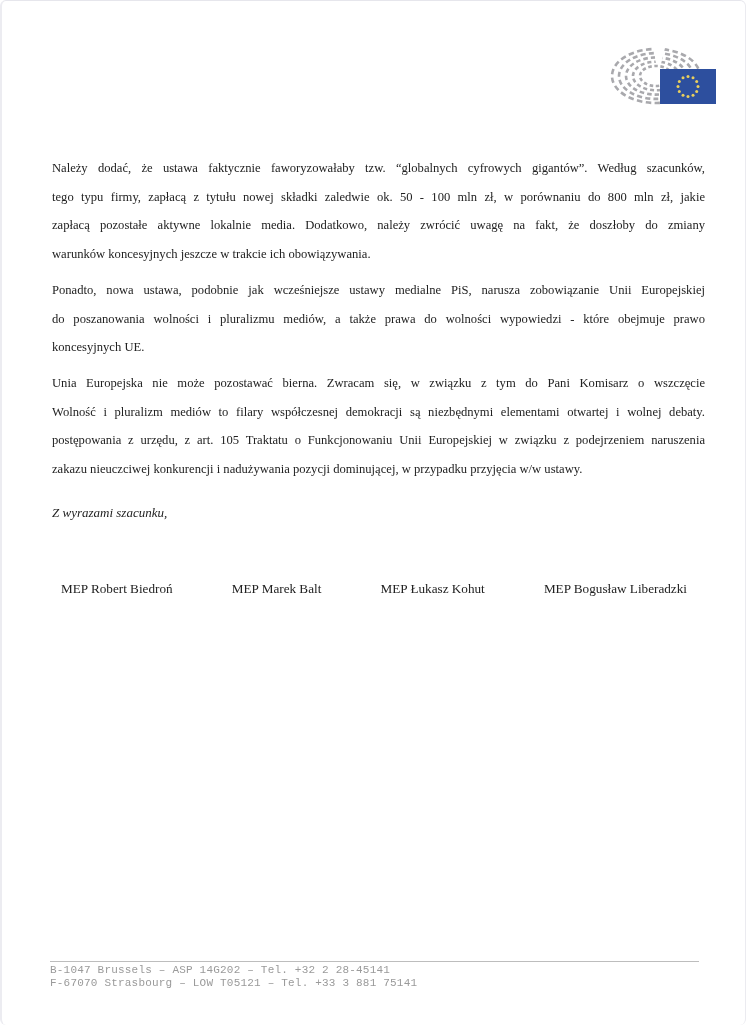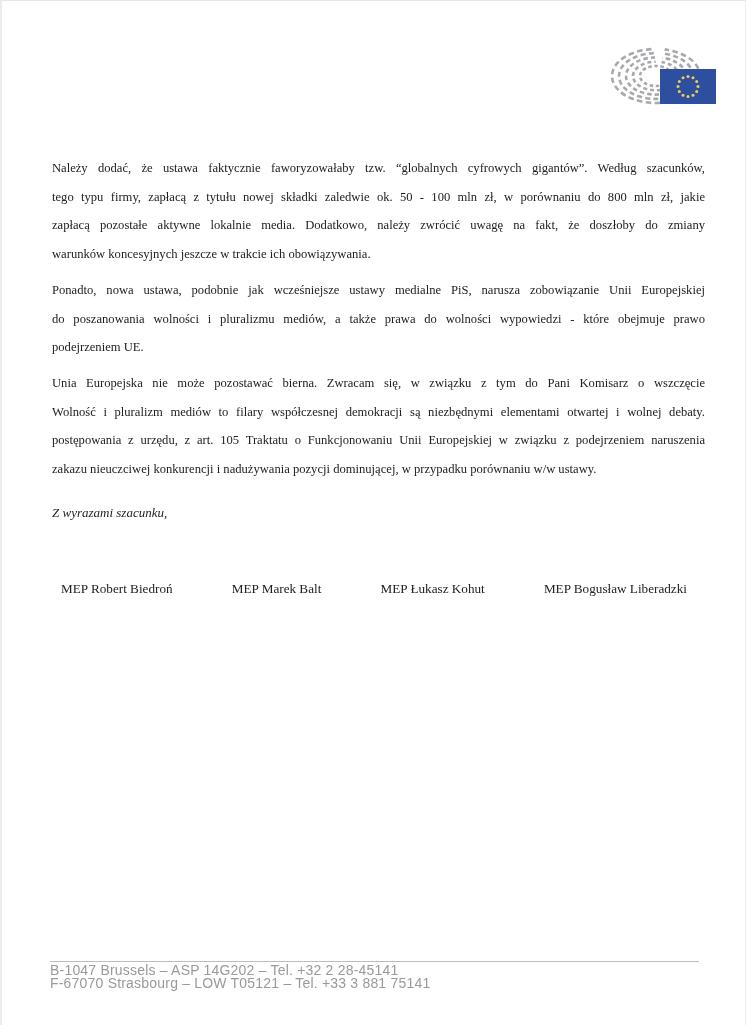--- a/index.html
+++ b/index.html
@@ -12,20 +12,21 @@
     width: 746px;
     height: 1025px;
     background: #ffffff;
     border-top: 1px solid #e6e6ec;
     border-left: 2px solid #ececf1;
     border-right: 1px solid #ebebf0;
     box-sizing: border-box;
     overflow: hidden;
     font-family: "Liberation Serif", serif;
     color: #222222;
+    border-radius: 6px;
   }
   .logo {
     position: absolute;
     left: 606px;
     top: 42px;
     width: 110px;
     height: 64px;
   }
   .letter-body {
     position: absolute;
@@ -63,22 +64,22 @@
     font-size: 13.2px;
   }
   .signatory {
     white-space: nowrap;
   }
   .footer {
     position: absolute;
     left: 48px;
     top: 960px;
     width: 650px;
-    font-family: Liberation Sans, sans-serif;
-    font-size: 14px;
+    font-family: Liberation Mono, monospace;
+    font-size: 11px;
     line-height: 13px;
     color: #9a9a9a;
     letter-spacing: 0.2px;
   }
   .footer-rule {
     border: none;
     border-top: 1px solid #bdbdbd;
     margin: 0 0 2px 0;
     width: 649px;
   }
@@ -126,28 +127,28 @@
     <div class="para">
       <div class="jline">Należy dodać, że ustawa faktycznie faworyzowałaby tzw. “globalnych cyfrowych gigantów”. Według szacunków,</div>
       <div class="jline">tego typu firmy, zapłacą z tytułu nowej składki zaledwie ok. 50 - 100 mln zł, w porównaniu do 800 mln zł, jakie</div>
       <div class="jline">zapłacą pozostałe aktywne lokalnie media. Dodatkowo, należy zwrócić uwagę na fakt, że doszłoby do zmiany</div>
       <div class="jline jlast">warunków koncesyjnych jeszcze w trakcie ich obowiązywania.</div>
     </div>
 
     <div class="para">
       <div class="jline">Ponadto, nowa ustawa, podobnie jak wcześniejsze ustawy medialne PiS, narusza zobowiązanie Unii Europejskiej</div>
       <div class="jline">do poszanowania wolności i pluralizmu mediów, a także prawa do wolności wypowiedzi - które obejmuje prawo</div>
-      <div class="jline jlast">podejrzeniem UE.</div>
+      <div class="jline jlast">koncesyjnych UE.</div>
     </div>
 
     <div class="para">
       <div class="jline">Unia Europejska nie może pozostawać bierna. Zwracam się, w związku z tym do Pani Komisarz o wszczęcie</div>
       <div class="jline">Wolność i pluralizm mediów to filary współczesnej demokracji są niezbędnymi elementami otwartej i wolnej debaty.</div>
       <div class="jline">postępowania z urzędu, z art. 105 Traktatu o Funkcjonowaniu Unii Europejskiej w związku z podejrzeniem naruszenia</div>
-      <div class="jline jlast">zakazu nieuczciwej konkurencji i nadużywania pozycji dominującej, w przypadku porównaniu w/w ustawy.</div>
+      <div class="jline jlast">zakazu nieuczciwej konkurencji i nadużywania pozycji dominującej, w przypadku przyjęcia w/w ustawy.</div>
     </div>
 
     <div class="closing">Z wyrazami szacunku,</div>
   </div>
 
   <div class="signatories">
     <span class="signatory">MEP Robert Biedroń</span>
     <span class="signatory">MEP Marek Balt</span>
     <span class="signatory">MEP Łukasz Kohut</span>
     <span class="signatory">MEP Bogusław Liberadzki</span>

